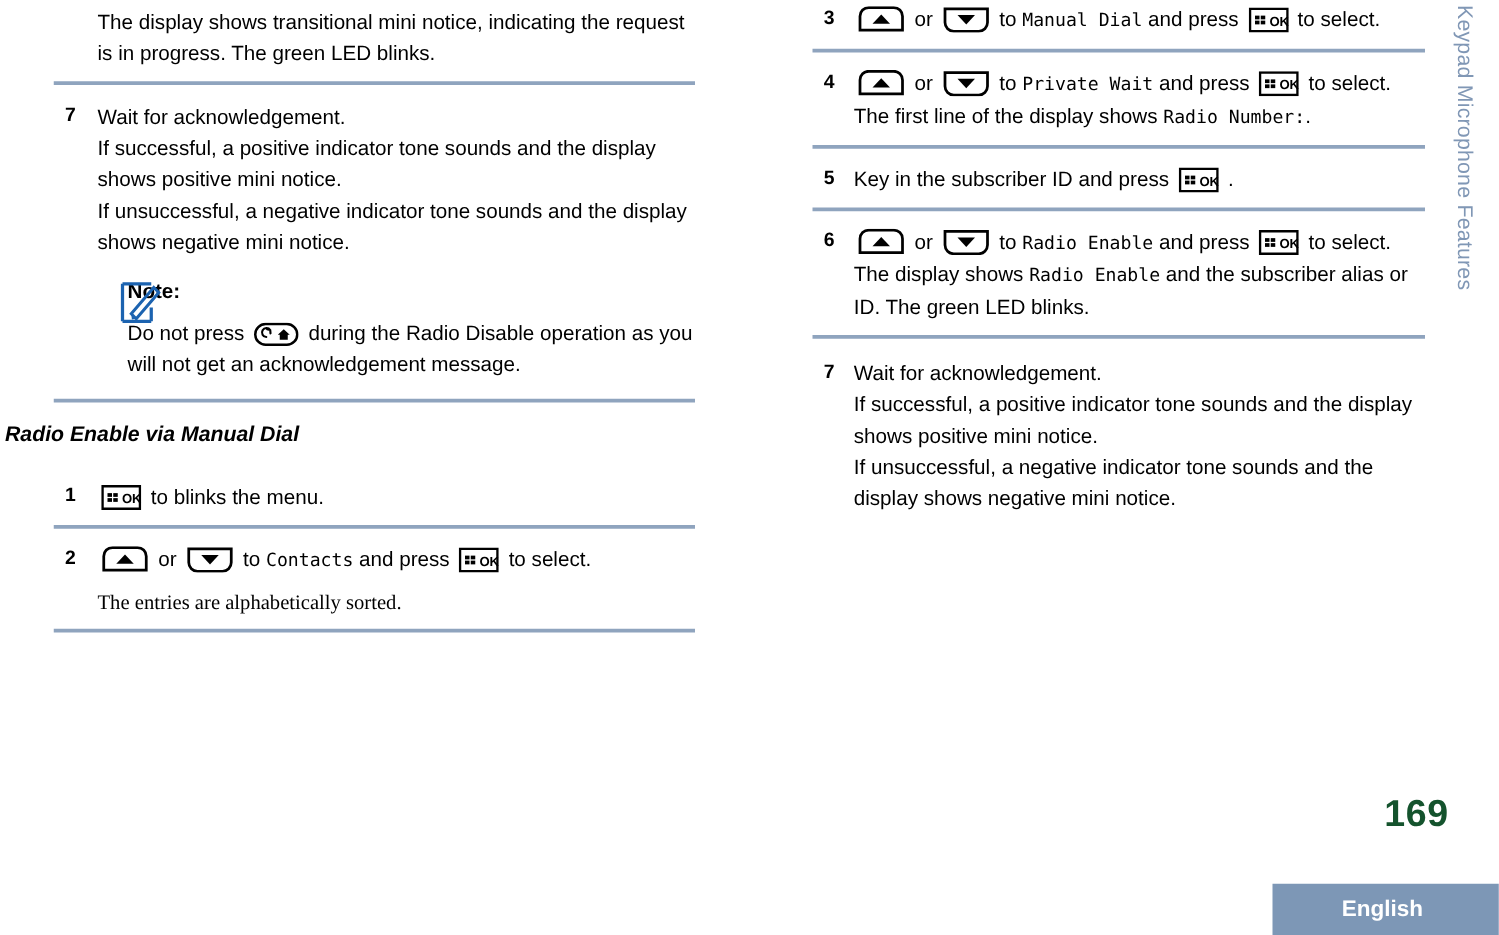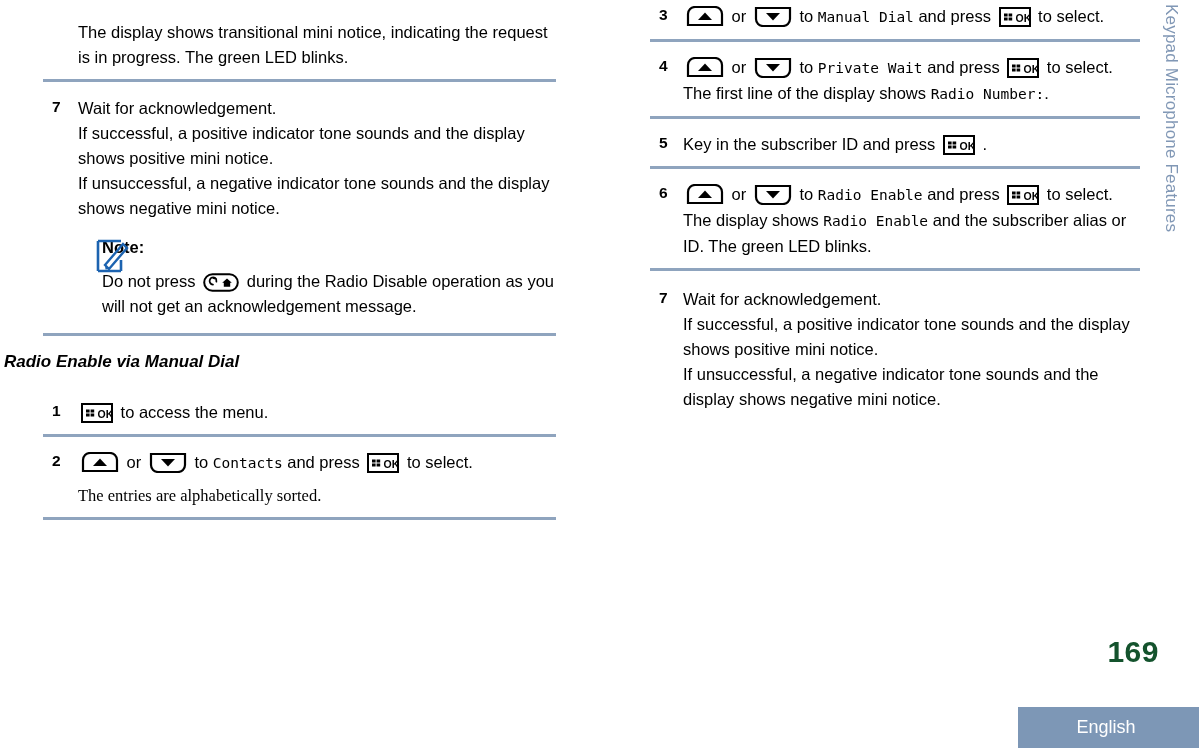--- a/index.html
+++ b/index.html
@@ -157,30 +157,31 @@
     height: 41px;
     background: #7d97b6;
   }
   .lang-label {
     position: absolute;
     left: 0; right: 5px;
     top: 10px;
     text-align: center;
     color: #ffffff;
     font-size: 18px;
+    font-weight: bold;
   }
 </style>
 </head>
 <body>
 
 <div class="page">
 
   <div class="col col-left">
 
-    <div class="block" style="padding-top:20px;">
+    <div class="block" style="padding-top:6px;">
       <div class="step" style="padding-left:78px;">
         <p class="para">The display shows transitional mini notice, indicating the request is in progress. The green LED blinks.</p>
       </div>
       <div class="rule"></div>
     </div>
 
     <div class="block" style="padding-top:14px;">
       <div class="step">
         <span class="step-num">7</span>
         <p class="para">Wait for acknowledgement.</p>
@@ -226,21 +227,21 @@
           <span class="key">
             <svg width="32" height="20" viewBox="0 0 32 20">
               <rect x="1" y="1" width="30" height="18" fill="#fff" stroke="#000" stroke-width="2"></rect>
               <rect x="5" y="6.5" width="3.6" height="3" fill="#000"></rect>
               <rect x="9.6" y="6.5" width="3.6" height="3" fill="#000"></rect>
               <rect x="5" y="10.5" width="3.6" height="3" fill="#000"></rect>
               <rect x="9.6" y="10.5" width="3.6" height="3" fill="#000"></rect>
               <text x="16.5" y="14.5" font-family="Liberation Sans, sans-serif" font-size="10.5" font-weight="bold" fill="#000">OK</text>
             </svg>
           </span>
-          <span>to access the menu.</span>
+          <span>to blinks the menu.</span>
         </p>
       </div>
       <div class="rule"></div>
     </div>
 
     <div class="block" style="padding-top:13px;">
       <div class="step">
         <span class="step-num">2</span>
         <p class="para tight">
           <span class="key">

